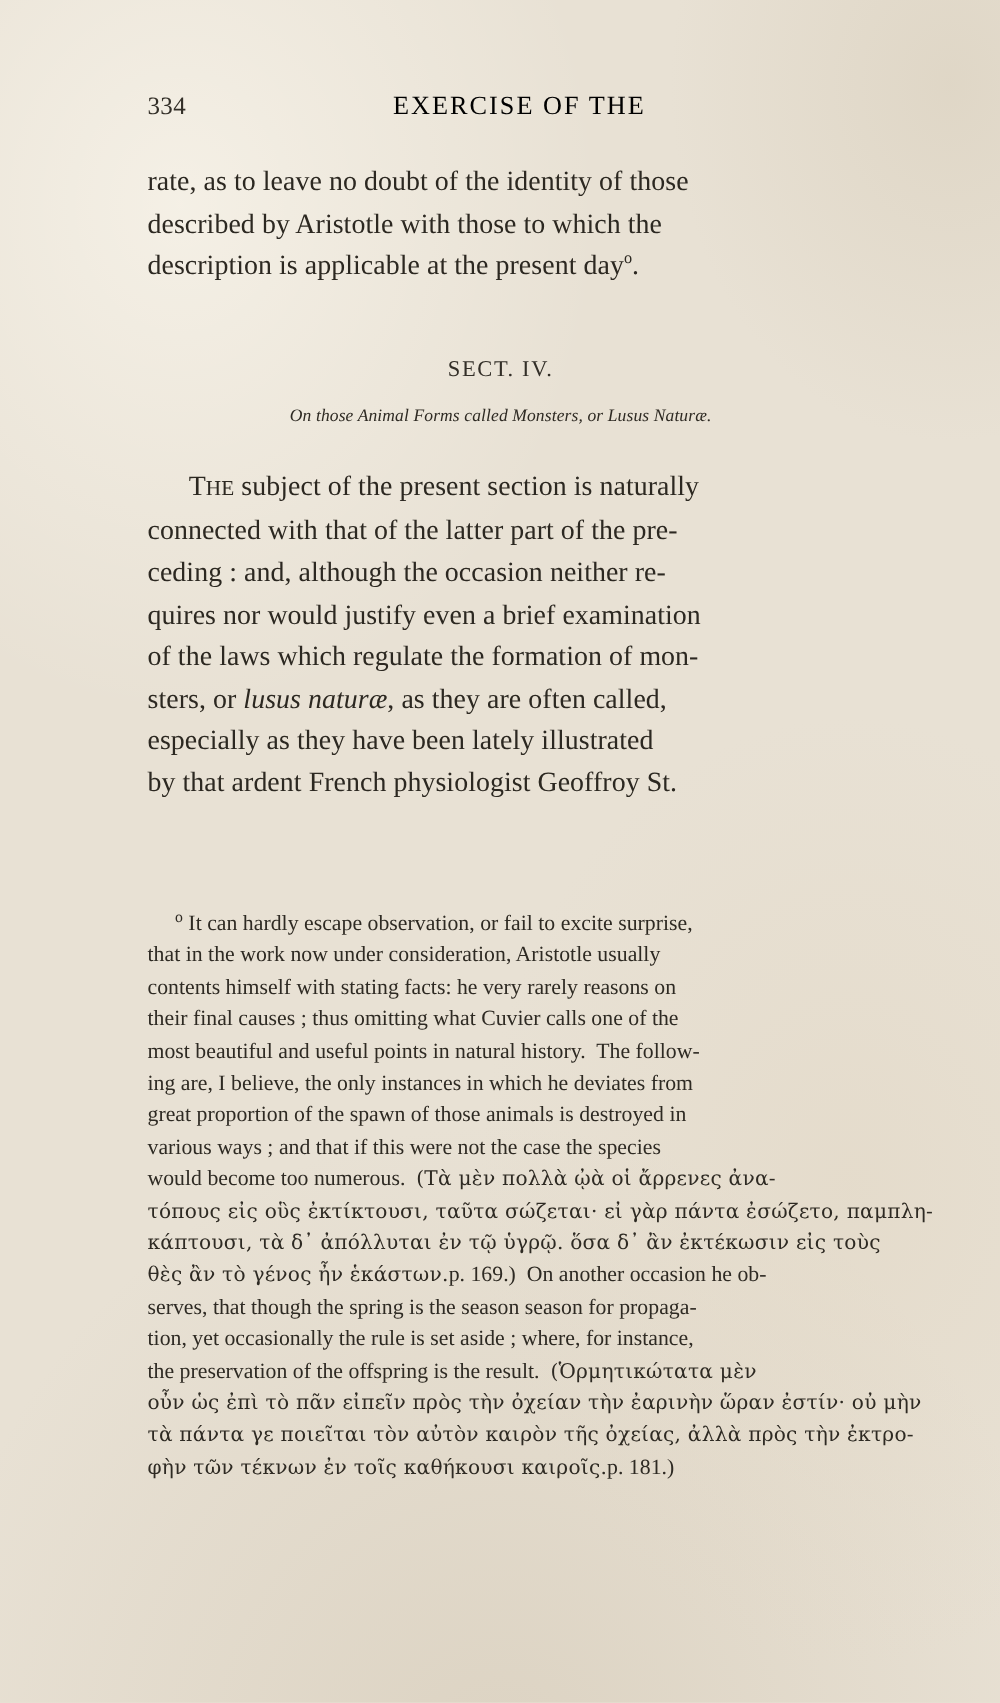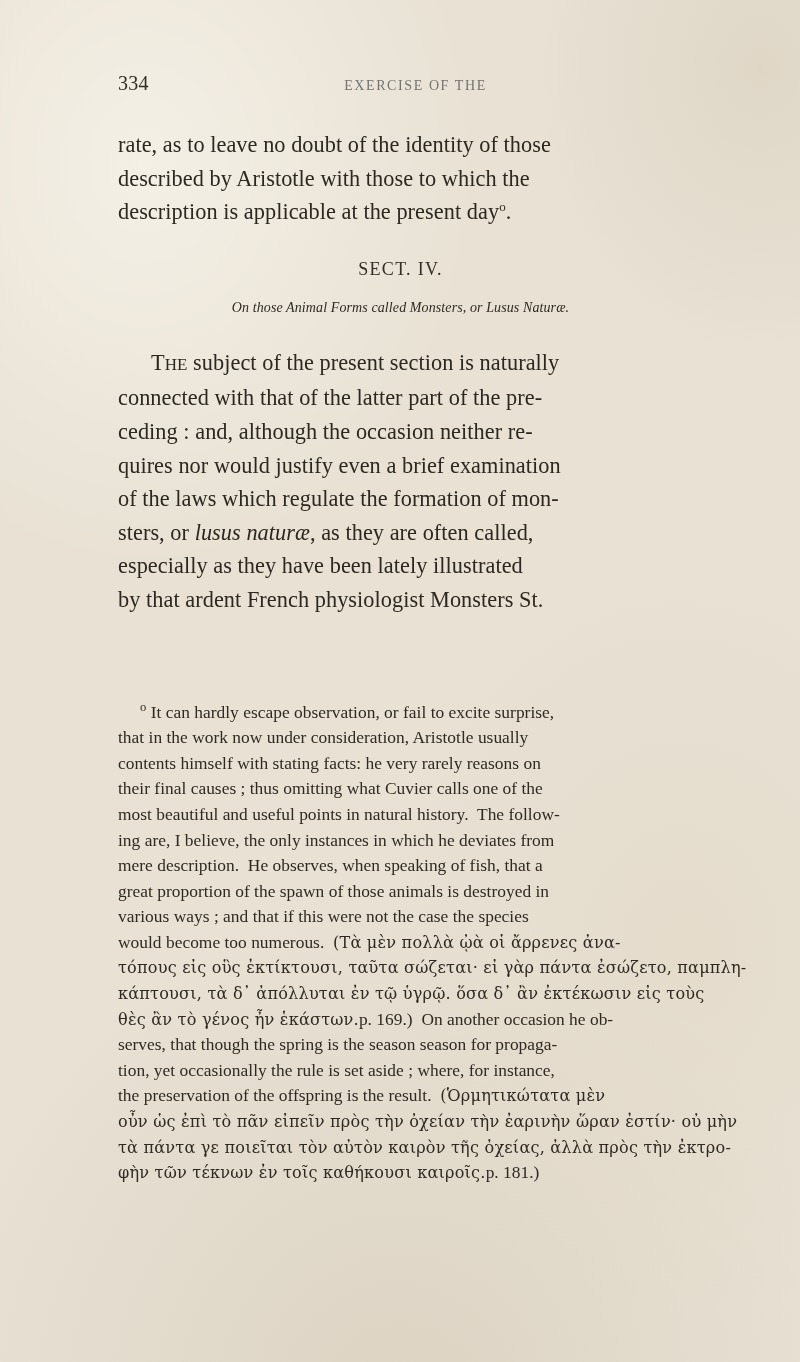--- a/index.html
+++ b/index.html
@@ -53,22 +53,22 @@
     width: 90px;
     font-size: 20px;
     letter-spacing: 0.3px;
     color: #332f28;
   }
   .runhead-title {
     flex: 1;
     text-align: center;
     padding-right: 60px;
     letter-spacing: 1.6px;
-    font-size: 14px;
-    color: #737373;
+    font-size: 21px;
+    color: #000000;
   }
 
   
   .body-block {
     margin-top: 30px;
   }
   .body-line {
     font-size: 22.3px;
     line-height: 33.6px;
     color: #2c2821;
@@ -86,21 +86,21 @@
     font-size: 13px;
     vertical-align: super;
     line-height: 0;
   }
 
   
   .sect-num {
     text-align: center;
     font-size: 18px;
     letter-spacing: 1.3px;
-    margin-top: 30px;
+    margin-top: 56px;
     color: #332f28;
   }
   .sect-title {
     text-align: center;
     font-style: italic;
     font-size: 14px;
     margin-top: 20px;
     color: #2e2a23;
     letter-spacing: 0.1px;
   }
@@ -150,31 +150,30 @@
     <div class="sect-title">On those Animal Forms called Monsters, or Lusus Naturæ.</div>
 
     <div class="body-block">
       <div class="body-line"><span style="display:inline-block;width:33px"></span><span class="smallcap">T</span><span class="sc-small">HE</span><span> subject of the present section is naturally</span></div>
       <div class="body-line">connected with that of the latter part of the pre-</div>
       <div class="body-line">ceding : and, although the occasion neither re-</div>
       <div class="body-line">quires nor would justify even a brief examination</div>
       <div class="body-line">of the laws which regulate the formation of mon-</div>
       <div class="body-line"><span>sters, or </span><span class="ital">lusus naturæ</span><span>, as they are often called,</span></div>
       <div class="body-line">especially as they have been lately illustrated</div>
-      <div class="body-line">by that ardent French physiologist Monsters St.</div>
+      <div class="body-line">by that ardent French physiologist Geoffroy St.</div>
     </div>
 
     <div class="footnote">
       <div class="fn-line"><span style="display:inline-block;width:22px"></span><span class="fn-marker">o</span><span> It can hardly escape observation, or fail to excite surprise,</span></div>
       <div class="fn-line">that in the work now under consideration, Aristotle usually</div>
       <div class="fn-line">contents himself with stating facts: he very rarely reasons on</div>
       <div class="fn-line">their final causes ; thus omitting what Cuvier calls one of the</div>
       <div class="fn-line">most beautiful and useful points in natural history.  The follow-</div>
       <div class="fn-line">ing are, I believe, the only instances in which he deviates from</div>
-      <div class="fn-line">mere description.  He observes, when speaking of fish, that a</div>
       <div class="fn-line">great proportion of the spawn of those animals is destroyed in</div>
       <div class="fn-line">various ways ; and that if this were not the case the species</div>
       <div class="fn-line"><span>would become too numerous.  </span><span class="gk">(Τὰ μὲν πολλὰ ᾠὰ οἱ ἄρρενες ἀνα-</span></div>
       <div class="fn-line"><span class="gk">τόπους εἰς οὓς ἐκτίκτουσι, ταῦτα σώζεται· εἰ γὰρ πάντα ἐσώζετο, παμπλη-</span></div>
       <div class="fn-line"><span class="gk">κάπτουσι, τὰ δ᾽ ἀπόλλυται ἐν τῷ ὑγρῷ. ὅσα δ᾽ ἂν ἐκτέκωσιν εἰς τοὺς</span></div>
       <div class="fn-line"><span class="gk">θὲς ἂν τὸ γένος ἦν ἑκάστων.</span><span>p. 169.)</span><span>  On another occasion he ob-</span></div>
       <div class="fn-line">serves, that though the spring is the season season for propaga-</div>
       <div class="fn-line">tion, yet occasionally the rule is set aside ; where, for instance,</div>
       <div class="fn-line"><span>the preservation of the offspring is the result.  </span><span class="gk">(Ὁρμητικώτατα μὲν</span></div>
       <div class="fn-line"><span class="gk">οὖν ὡς ἐπὶ τὸ πᾶν εἰπεῖν πρὸς τὴν ὀχείαν τὴν ἐαρινὴν ὥραν ἐστίν· οὐ μὴν</span></div>

